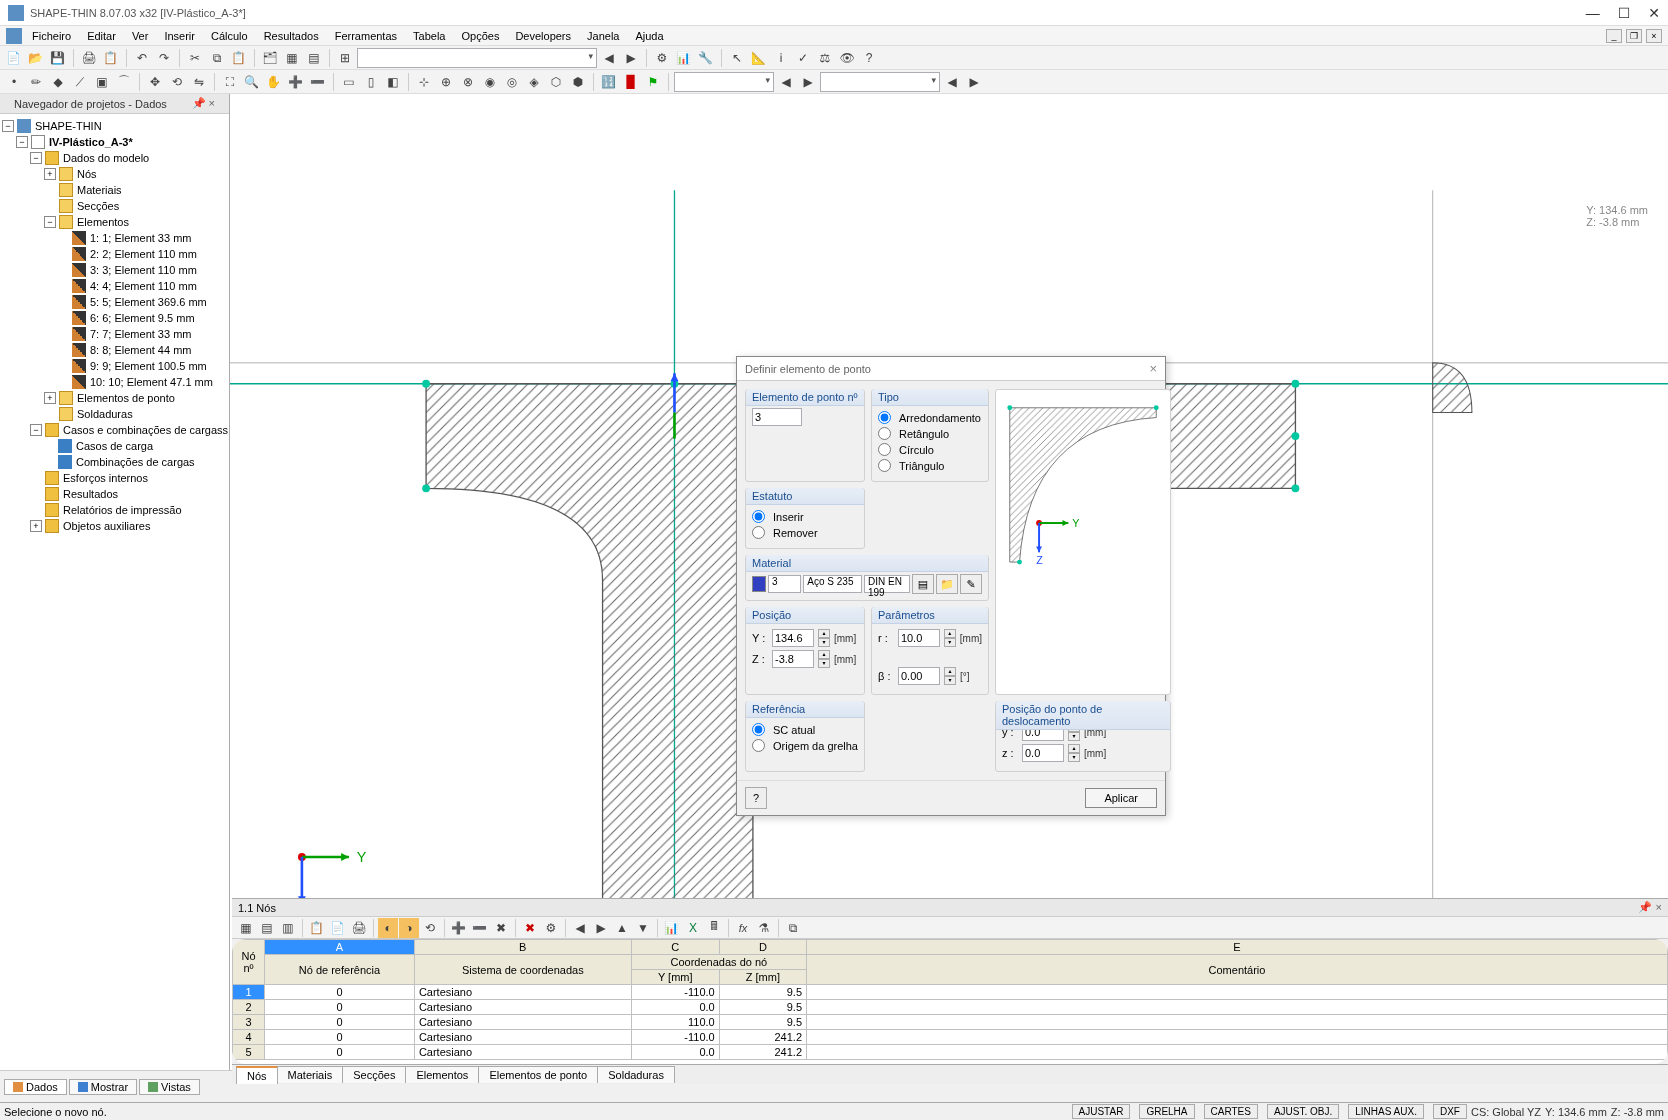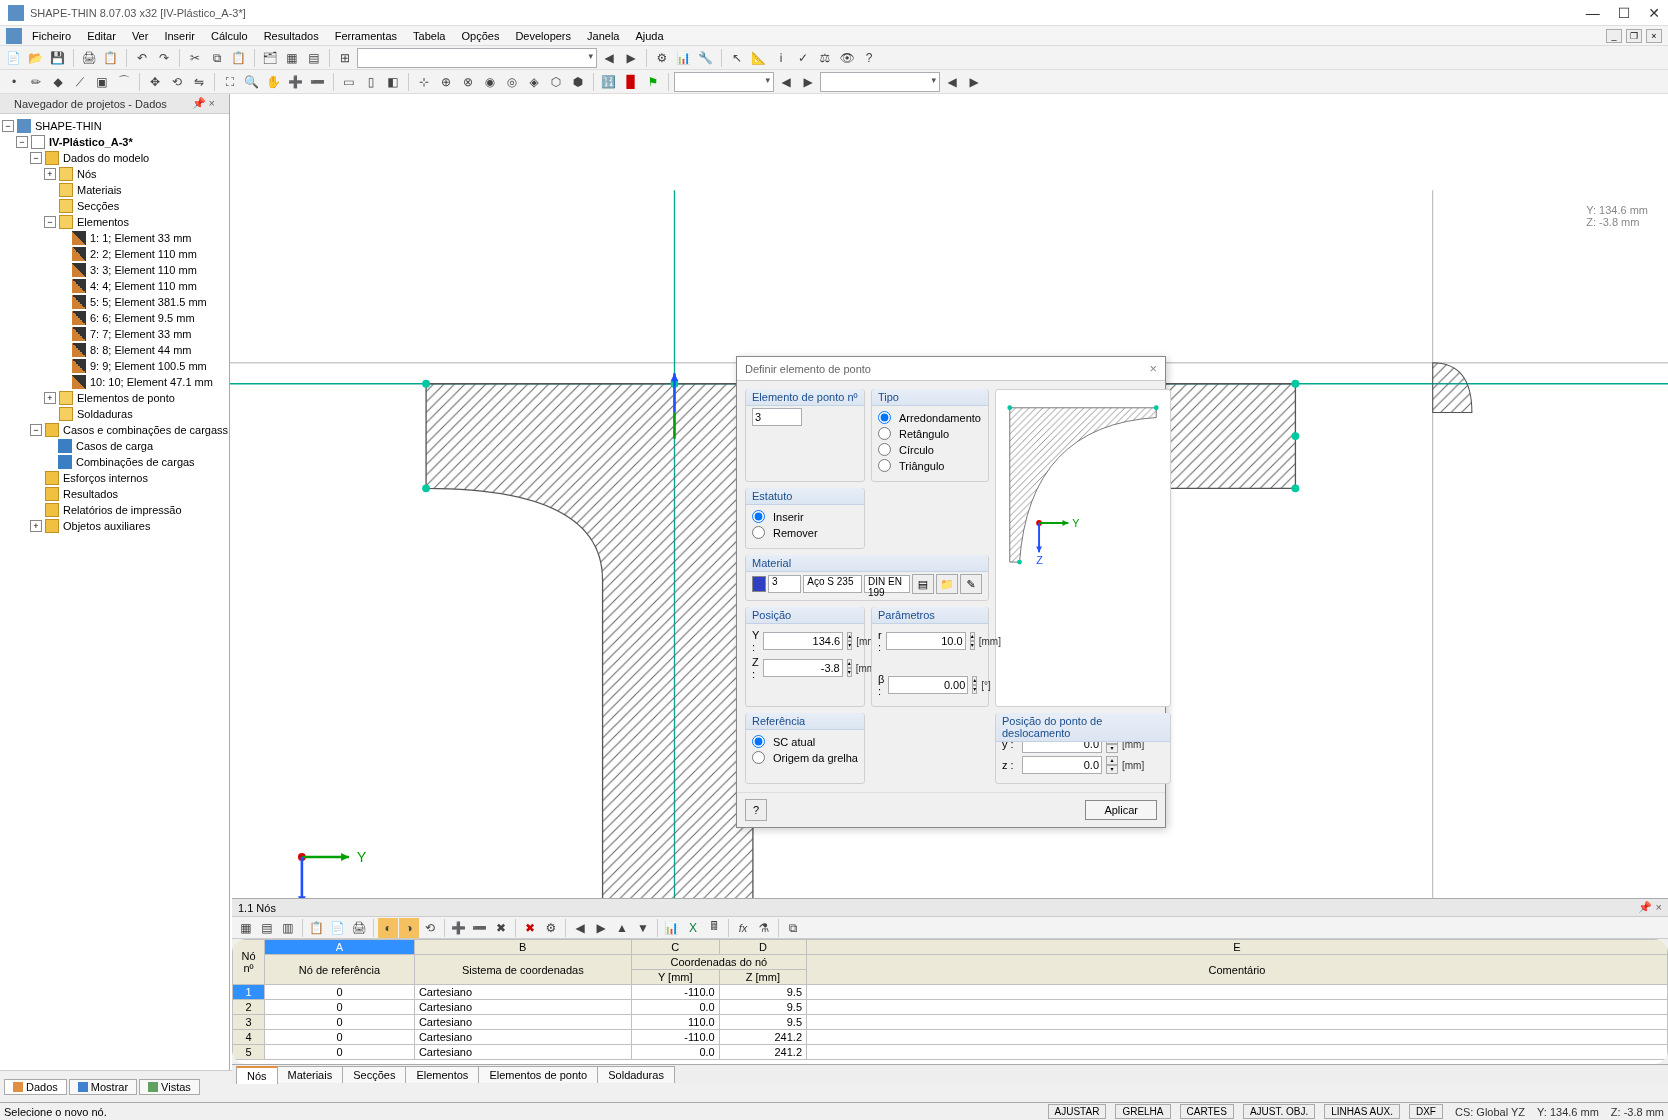--- a/index.html
+++ b/index.html
@@ -53,21 +53,21 @@
 
 
 .dialog { position: absolute; left: 506px; top: 262px; width: 430px; background: #f0f0f0; border: 1px solid #888; box-shadow: 2px 2px 8px rgba(0,0,0,0.2); }
 .dlg-title { background: #fff; padding: 4px 8px; border-bottom: 1px solid #ccc; display: flex; align-items: center; color: #666; }
 .dlg-close { margin-left: auto; cursor: pointer; font-size: 13px; color: #888; }
 .dlg-body { padding: 8px; display: grid; grid-template-columns: 120px 118px 176px; gap: 6px; }
 .group { border: 1px solid #d0d0d0; border-radius: 3px; padding: 18px 6px 6px; position: relative; background: #f0f0f0; }
 .group-title { position: absolute; top: -1px; left: 0; right: 0; background: linear-gradient(#e8eef7, #dbe5f1); padding: 2px 6px; border-bottom: 1px solid #c5d2e3; border-radius: 3px 3px 0 0; color: #1a4d8f; font-size: 11px; }
 .radio-row, .field-row { display: flex; align-items: center; margin: 3px 0; gap: 4px; }
 .radio-row input { margin: 0 4px 0 0; }
-.num-input { width: 80px; height: 18px; border: 1px solid #abadb3; padding: 0 2px; text-align: right; background: #fff; }
+.num-input { width: 42px; height: 18px; border: 1px solid #abadb3; padding: 0 2px; text-align: left; background: #fff; }
 .spin { width: 12px; height: 18px; display: inline-flex; flex-direction: column; }
 .spin span { flex: 1; border: 1px solid #aaa; font-size: 6px; text-align: center; line-height: 7px; background: #eee; cursor: pointer; }
 .unit { color: #333; font-size: 10px; }
 .mat-row { display: flex; gap: 2px; align-items: center; }
 .mat-sw { width: 14px; height: 16px; background: #3040c0; border: 1px solid #888; }
 .mat-combo { height: 18px; border: 1px solid #abadb3; background: #fff; padding: 0 3px; flex: 1; font-size: 10px; }
 .icon-btn { width: 22px; height: 20px; border: 1px solid #aaa; background: #eee; cursor: pointer; display: inline-flex; align-items: center; justify-content: center; font-size: 11px; }
 .preview-box { grid-column: 3; grid-row: 1 / span 4; border: 1px solid #d0d0d0; background: #fff; border-radius: 3px; padding: 4px; }
 .dlg-footer { padding: 6px 8px; display: flex; align-items: center; border-top: 1px solid #ddd; }
 .dlg-footer .help { width: 22px; height: 22px; border: 1px solid #aaa; background: #eee; text-align: center; line-height: 20px; cursor: pointer; }
@@ -94,21 +94,21 @@
 
 .bottom-tabs { position: absolute; left: 0; bottom: 18px; height: 32px; display: flex; align-items: center; padding: 0 4px; gap: 2px; background: #f0f0f0; border-top: 1px solid #ccc; width: 232px; }
 .btab { padding: 1px 8px; border: 1px solid #aaa; background: #f8f8f8; cursor: pointer; display: flex; align-items: center; gap: 3px; }
 .btab .dot { width: 10px; height: 10px; }
 .btab.active { background: #fff; }
 
 
 .statusbar { position: absolute; left: 0; right: 0; bottom: 0; height: 18px; background: #f0f0f0; border-top: 1px solid #aaa; display: flex; align-items: center; padding: 0 4px; font-size: 11px; }
 .statusbar .msg { flex: 1; }
 .statusbar .tog { padding: 1px 6px; border: 1px solid #aaa; background: #eee; margin-left: 9px; cursor: pointer; font-size: 10px; }
-.statusbar .info { margin-left: 12px; color: #333; }
+.statusbar .info { margin-left: 4px; color: #333; }
 </style>
 </head>
 <body>
 
 <div class="titlebar">
   <div class="app-icon"></div>
   <div class="title">SHAPE-THIN 8.07.03 x32  [IV-Plástico_A-3*]</div>
   <div class="win-controls">
     <span>—</span>
     <span>☐</span>
@@ -285,21 +285,21 @@
           <span>3: 3; Element 110 mm</span>
         </div>
       <div class="tree-node">
           <span class="ind" style="width:70px"></span>
           <span class="tico pen"></span>
           <span>4: 4; Element 110 mm</span>
         </div>
       <div class="tree-node">
           <span class="ind" style="width:70px"></span>
           <span class="tico pen"></span>
-          <span>5: 5; Element 381.5 mm</span>
+          <span>5: 5; Element 369.6 mm</span>
         </div>
       <div class="tree-node">
           <span class="ind" style="width:70px"></span>
           <span class="tico pen"></span>
           <span>6: 6; Element 9.5 mm</span>
         </div>
       <div class="tree-node">
           <span class="ind" style="width:70px"></span>
           <span class="tico pen"></span>
           <span>7: 7; Element 33 mm</span>

